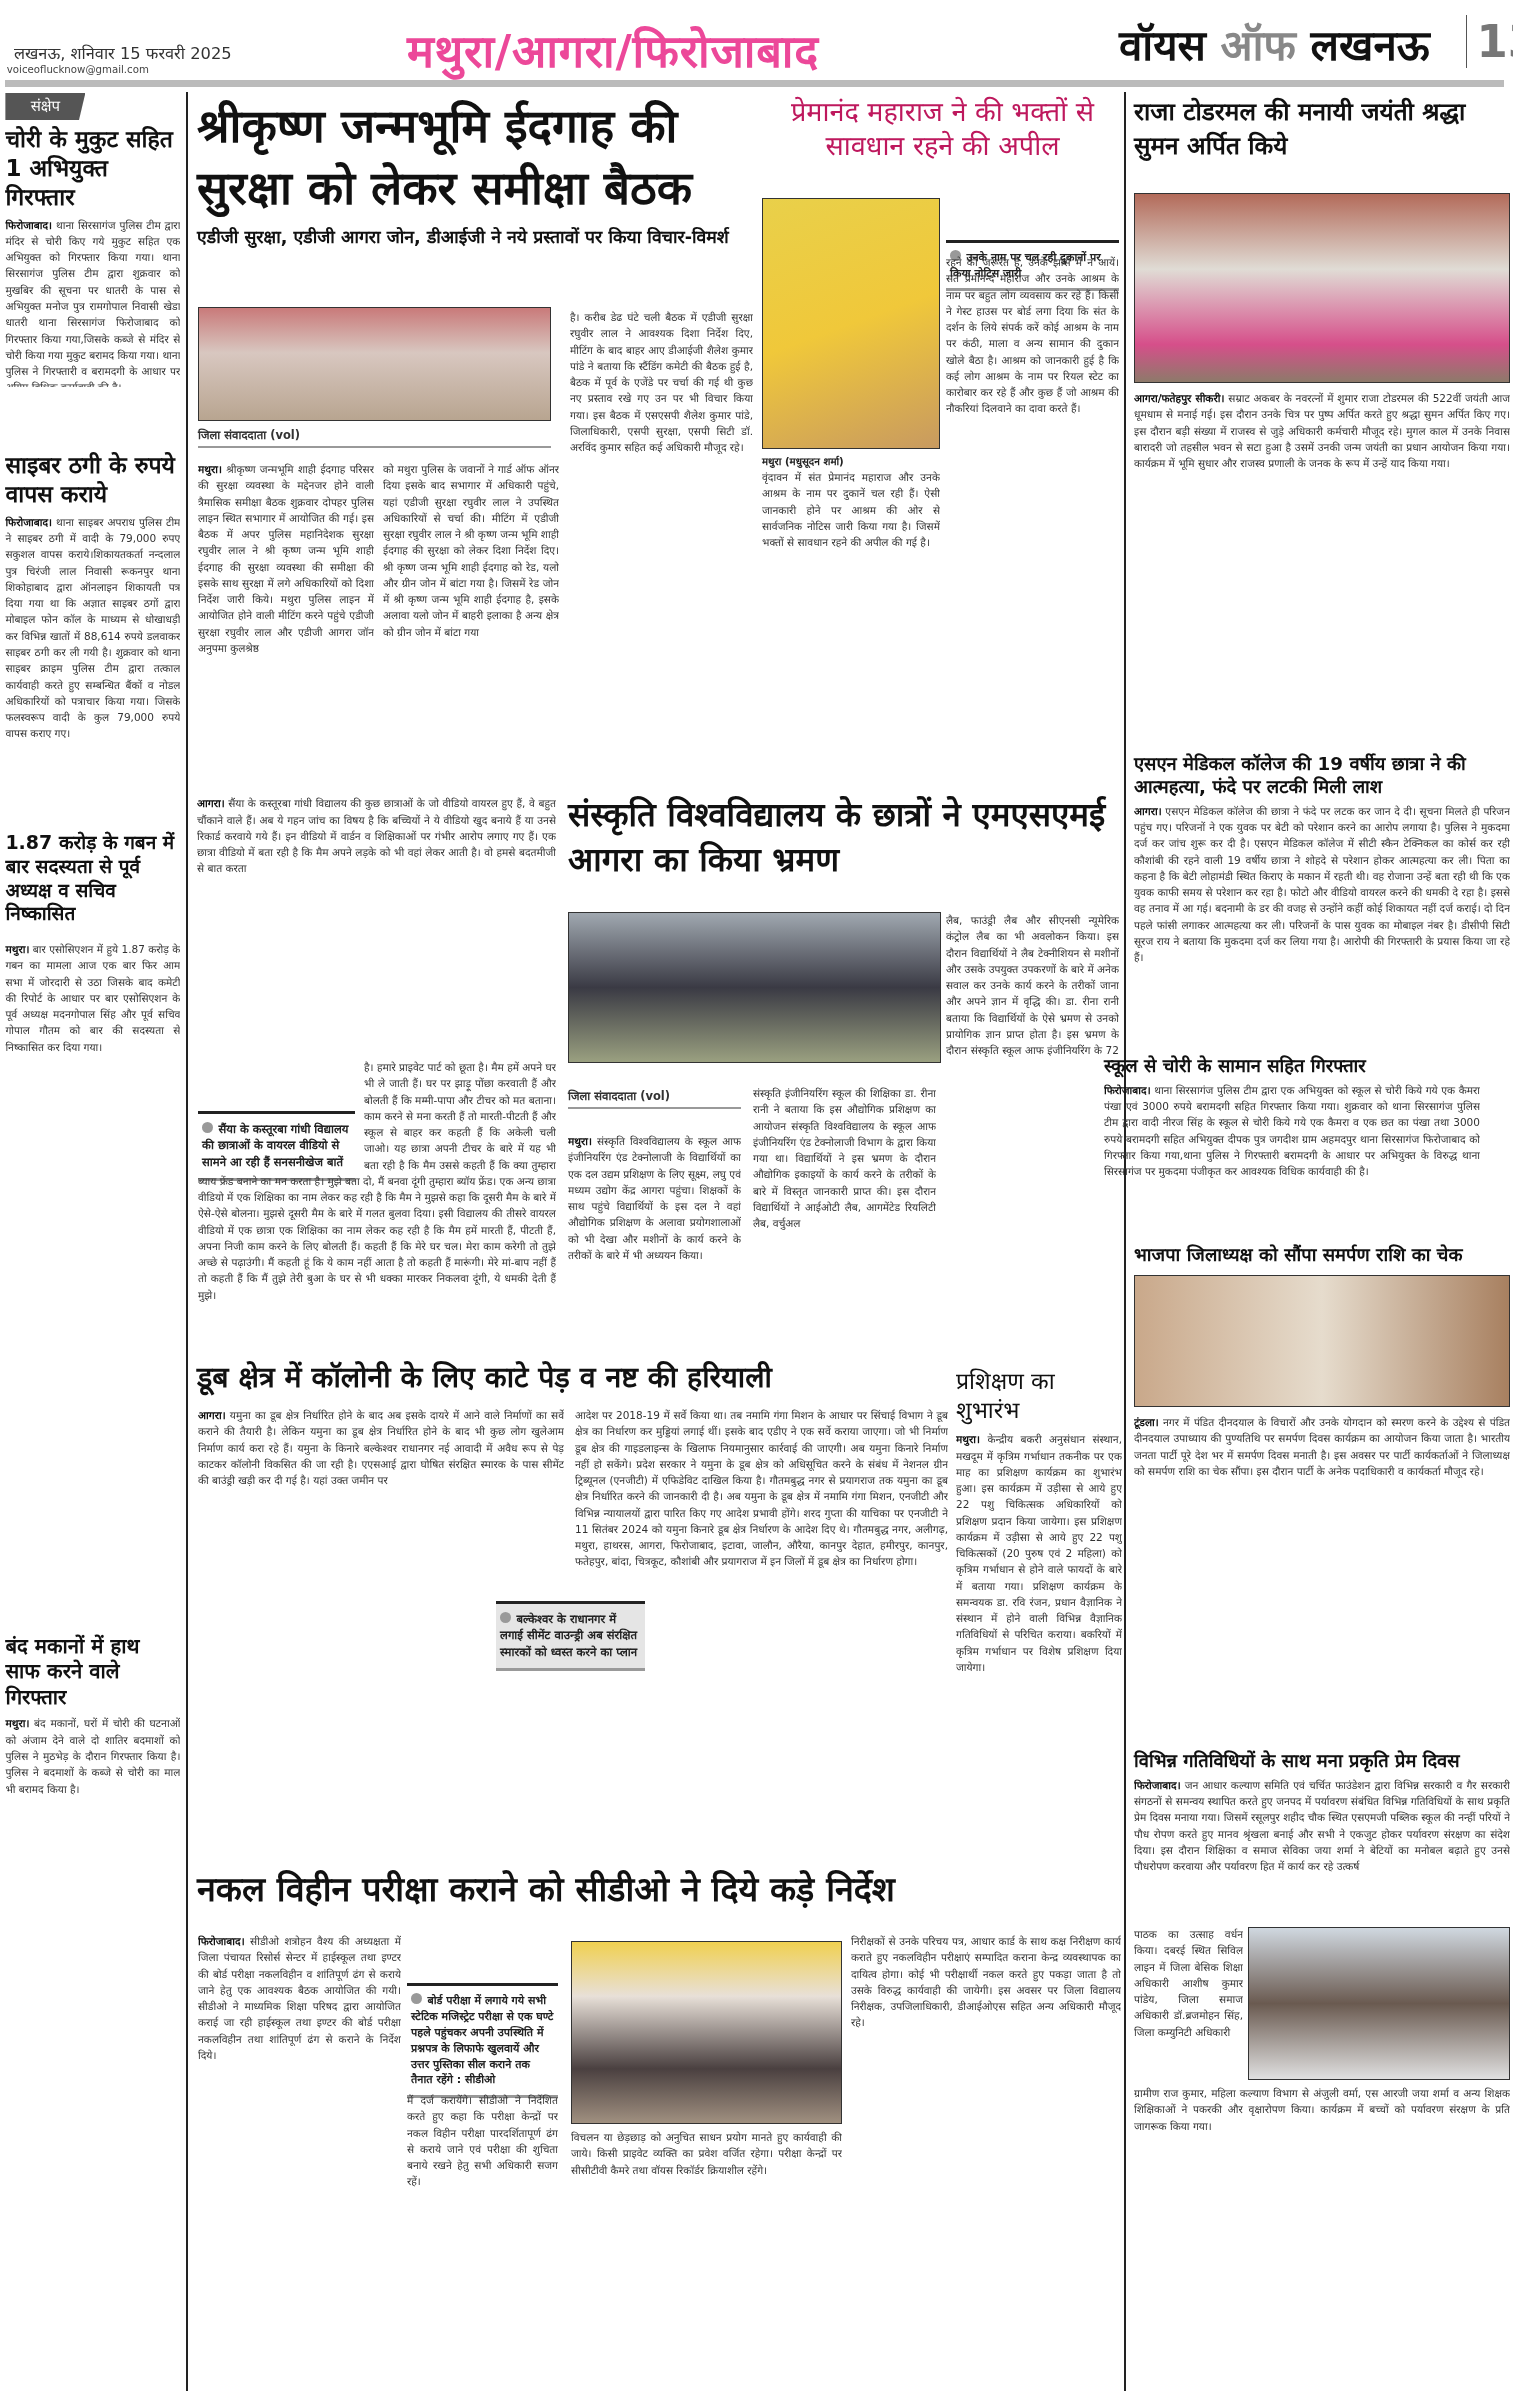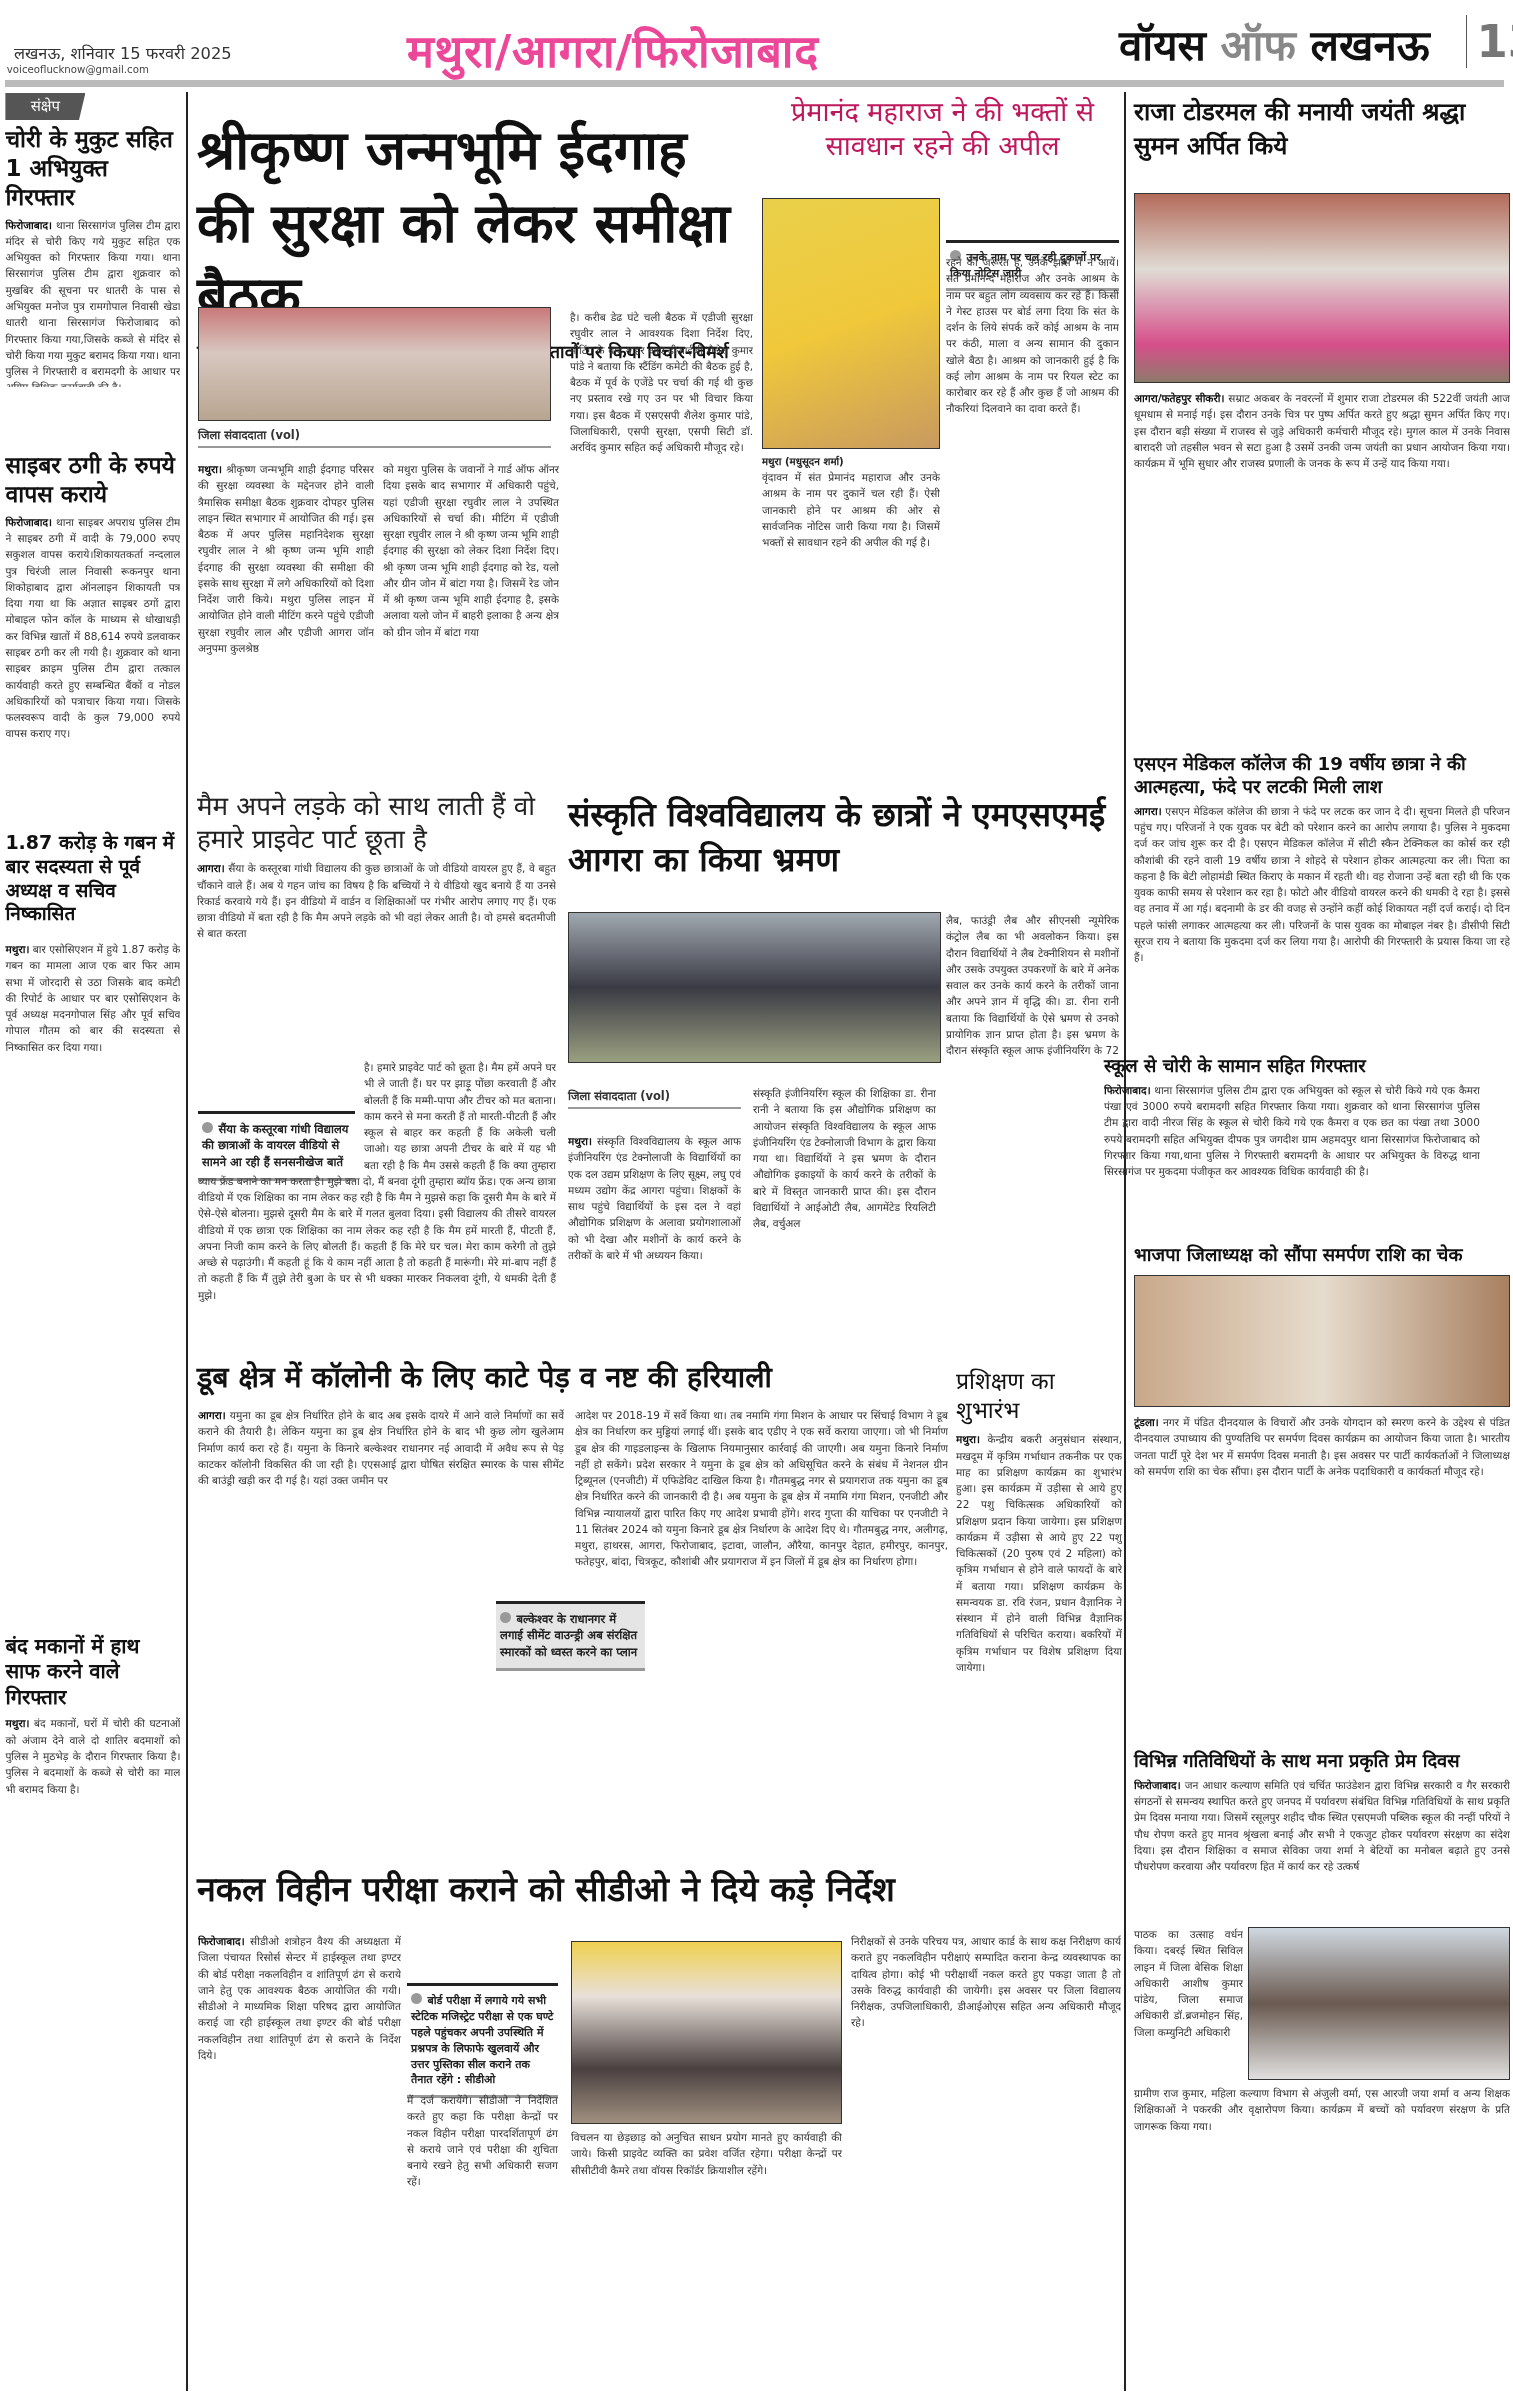--- a/index.html
+++ b/index.html
@@ -55,21 +55,21 @@
   <div class="hed" style="font-size:19px;">1.87 करोड़ के गबन में बार सदस्यता से पूर्व अध्यक्ष व सचिव निष्कासित</div>
   <div class="body-text" style="margin-top:15px; height:787px;"><b>मथुरा।</b> <span>बार एसोसिएशन में हुये 1.87 करोड़ के गबन का मामला आज एक बार फिर आम सभा में जोरदारी से उठा जिसके बाद कमेटी की रिपोर्ट के आधार पर बार एसोसिएशन के पूर्व अध्यक्ष मदनगोपाल सिंह और पूर्व सचिव गोपाल गौतम को बार की सदस्यता से निष्कासित कर दिया गया।</span></div>
 </div>
 
 <div class="abs" style="left:5.4px; top:1634px; width:175px;">
   <div class="hed" style="font-size:20.3px;">बंद मकानों में हाथ साफ करने वाले गिरफ्तार</div>
   <div class="body-text" style="margin-top:5.4px; height:678px;"><b>मथुरा।</b> <span>बंद मकानों, घरों में चोरी की घटनाओं को अंजाम देने वाले दो शातिर बदमाशों को पुलिस ने मुठभेड़ के दौरान गिरफ्तार किया है। पुलिस ने बदमाशों के कब्जे से चोरी का माल भी बरामद किया है।</span></div>
 </div>
 
 <div class="abs" style="left:197px; top:95px; width:563px;">
-  <div class="hed" style="font-size:54px; line-height:1.35;margin-top:20px;">श्रीकृष्ण जन्मभूमि ईदगाह की सुरक्षा को लेकर समीक्षा बैठक</div>
+  <div class="hed" style="font-size:46px; line-height:1.35;">श्रीकृष्ण जन्मभूमि ईदगाह की सुरक्षा को लेकर समीक्षा बैठक</div>
   <div class="hed" style="font-size:17.6px; margin-top:8.1px;">एडीजी सुरक्षा, एडीजी आगरा जोन, डीआईजी ने नये प्रस्तावों पर किया विचार-विमर्श</div>
 </div>
 <div class="abs photo" style="left:198px; top:307px; width:353px; height:114px; background:linear-gradient(#c97a7a 0%, #d8c7c0 40%, #b8a590 100%);"></div>
 <div class="abs caption" style="left:198px; top:427px; width:353px;">जिला संवाददाता (vol)</div>
 <div class="abs body-text" style="left:198px; top:461px; width:176px; height:298px;"><b>मथुरा।</b> <span>श्रीकृष्ण जन्मभूमि शाही ईदगाह परिसर की सुरक्षा व्यवस्था के मद्देनजर होने वाली त्रैमासिक समीक्षा बैठक शुक्रवार दोपहर पुलिस लाइन स्थित सभागार में आयोजित की गई। इस बैठक में अपर पुलिस महानिदेशक सुरक्षा रघुवीर लाल ने श्री कृष्ण जन्म भूमि शाही ईदगाह की सुरक्षा व्यवस्था की समीक्षा की इसके साथ सुरक्षा में लगे अधिकारियों को दिशा निर्देश जारी किये। मथुरा पुलिस लाइन में आयोजित होने वाली मीटिंग करने पहुंचे एडीजी सुरक्षा रघुवीर लाल और एडीजी आगरा जॉन अनुपमा कुलश्रेष्ठ</span></div>
 <div class="abs body-text" style="left:383px; top:461px; width:176px; height:298px;">को मथुरा पुलिस के जवानों ने गार्ड ऑफ ऑनर दिया इसके बाद सभागार में अधिकारी पहुंचे, यहां एडीजी सुरक्षा रघुवीर लाल ने उपस्थित अधिकारियों से चर्चा की। मीटिंग में एडीजी सुरक्षा रघुवीर लाल ने श्री कृष्ण जन्म भूमि शाही ईदगाह की सुरक्षा को लेकर दिशा निर्देश दिए। श्री कृष्ण जन्म भूमि शाही ईदगाह को रेड, यलो और ग्रीन जोन में बांटा गया है। जिसमें रेड जोन में श्री कृष्ण जन्म भूमि शाही ईदगाह है, इसके अलावा यलो जोन में बाहरी इलाका है अन्य क्षेत्र को ग्रीन जोन में बांटा गया</div>
 <div class="abs body-text" style="left:570px; top:309px; width:183px; height:451px;">है। करीब डेढ घंटे चली बैठक में एडीजी सुरक्षा रघुवीर लाल ने आवश्यक दिशा निर्देश दिए, मीटिंग के बाद बाहर आए डीआईजी शैलेश कुमार पांडे ने बताया कि स्टैंडिंग कमेटी की बैठक हुई है, बैठक में पूर्व के एजेंडे पर चर्चा की गई थी कुछ नए प्रस्ताव रखे गए उन पर भी विचार किया गया। इस बैठक में एसएसपी शैलेश कुमार पांडे, जिलाधिकारी, एसपी सुरक्षा, एसपी सिटी डॉ. अरविंद कुमार सहित कई अधिकारी मौजूद रहे।</div>
 
 <div class="abs" style="left:763px; top:95px; width:359px;">
   <div class="hed" style="font-size:27px; font-weight:normal; color:#be185d;text-align:center;">प्रेमानंद महाराज ने की भक्तों से सावधान रहने की अपील</div>
@@ -104,21 +104,20 @@
 
 <div class="abs" style="left:1134px; top:1750px; width:376px;">
   <div class="hed" style="font-size:18.3px;">विभिन्न गतिविधियों के साथ मना प्रकृति प्रेम दिवस</div>
   <div class="body-text" style="margin-top:4.1px; height:146px;"><b>फिरोजाबाद।</b> <span>जन आधार कल्याण समिति एवं चर्चित फाउंडेशन द्वारा विभिन्न सरकारी व गैर सरकारी संगठनों से समन्वय स्थापित करते हुए जनपद में पर्यावरण संबंधित विभिन्न गतिविधियों के साथ प्रकृति प्रेम दिवस मनाया गया। जिसमें रसूलपुर शहीद चौक स्थित एसएमजी पब्लिक स्कूल की नन्हीं परियों ने पौध रोपण करते हुए मानव श्रृंखला बनाई और सभी ने एकजुट होकर पर्यावरण संरक्षण का संदेश दिया। इस दौरान शिक्षिका व समाज सेविका जया शर्मा ने बेटियों का मनोबल बढ़ाते हुए उनसे पौधरोपण करवाया और पर्यावरण हित में कार्य कर रहे उत्कर्ष</span></div>
 </div>
 <div class="abs body-text" style="left:1134px; top:1926px; width:109px; height:156px;">पाठक का उत्साह वर्धन किया। दबरई स्थित सिविल लाइन में जिला बेसिक शिक्षा अधिकारी आशीष कुमार पांडेय, जिला समाज अधिकारी डॉ.ब्रजमोहन सिंह, जिला कम्युनिटी अधिकारी</div>
 <div class="abs photo" style="left:1248px; top:1927px; width:262px; height:153px; background:linear-gradient(#d0d8e0 0%,#6a5a50 50%,#e0e0e0 100%);"></div>
 <div class="abs body-text" style="left:1134px; top:2085px; width:376px; height:305px;">ग्रामीण राज कुमार, महिला कल्याण विभाग से अंजुली वर्मा, एस आरजी जया शर्मा व अन्य शिक्षक शिक्षिकाओं ने पकरकी और वृक्षारोपण किया। कार्यक्रम में बच्चों को पर्यावरण संरक्षण के प्रति जागरूक किया गया।</div>
 
 <div class="abs" style="left:197px; top:790px; width:359px;">
-  <div class="hed" style="font-size:26px; font-weight:normal; color:#222;">मैम अपने लड़के को साथ लाती हैं वो हमारे प्राइवेट पार्ट छूता है</div>
   <div class="body-text" style="margin-top:5.4px; height:81px;"><b>आगरा।</b> <span>सैंया के कस्तूरबा गांधी विद्यालय की कुछ छात्राओं के जो वीडियो वायरल हुए हैं, वे बहुत चौंकाने वाले हैं। अब ये गहन जांच का विषय है कि बच्चियों ने ये वीडियो खुद बनाये हैं या उनसे रिकार्ड करवाये गये हैं। इन वीडियो में वार्डन व शिक्षिकाओं पर गंभीर आरोप लगाए गए हैं। एक छात्रा वीडियो में बता रही है कि मैम अपने लड़के को भी वहां लेकर आती है। वो हमसे बदतमीजी से बात करता</span></div>
 </div>
 <div class="abs pull" style="left:198px; top:1068px; width:157px; font-size:11.5px;"><span class="dot"></span><span>सैंया के कस्तूरबा गांधी विद्यालय की छात्राओं के वायरल वीडियो से सामने आ रही हैं सनसनीखेज बातें</span></div>
 <div class="abs body-text" style="left:198px; top:1059px; width:358px; height:281px; text-indent:0;"><span style="float:left; width:166px; height:102px;"></span><span>है। हमारे प्राइवेट पार्ट को छूता है। मैम हमें अपने घर भी ले जाती हैं। घर पर झाड़ू पोंछा करवाती हैं और बोलती हैं कि मम्मी-पापा और टीचर को मत बताना। काम करने से मना करती हैं तो मारती-पीटती हैं और स्कूल से बाहर कर कहती हैं कि अकेली चली जाओ। यह छात्रा अपनी टीचर के बारे में यह भी बता रही है कि मैम उससे कहती हैं कि क्या तुम्हारा ब्याय फ्रेंड बनाने का मन करता है। मुझे बता दो, मैं बनवा दूंगी तुम्हारा ब्यॉय फ्रेंड। एक अन्य छात्रा वीडियो में एक शिक्षिका का नाम लेकर कह रही है कि मैम ने मुझसे कहा कि दूसरी मैम के बारे में ऐसे-ऐसे बोलना। मुझसे दूसरी मैम के बारे में गलत बुलवा दिया। इसी विद्यालय की तीसरे वायरल वीडियो में एक छात्रा एक शिक्षिका का नाम लेकर कह रही है कि मैम हमें मारती हैं, पीटती हैं, अपना निजी काम करने के लिए बोलती हैं। कहती हैं कि मेरे घर चल। मेरा काम करेगी तो तुझे अच्छे से पढ़ाउंगी। मैं कहती हूं कि ये काम नहीं आता है तो कहती हैं मारूंगी। मेरे मां-बाप नहीं हैं तो कहती हैं कि मैं तुझे तेरी बुआ के घर से भी धक्का मारकर निकलवा दूंगी, ये धमकी देती हैं मुझे।</span></div>
 
 <div class="abs" style="left:568px; top:793px; width:553px;">
   <div class="hed" style="font-size:33px; line-height:1.35;">संस्कृति विश्वविद्यालय के छात्रों ने एमएसएमई आगरा का किया भ्रमण</div>
 </div>
 <div class="abs photo" style="left:568px; top:912px; width:373px; height:151px; background:linear-gradient(#a0a8b0 0%,#3a3a44 50%,#9aa080 100%);"></div>
 <div class="abs body-text" style="left:946px; top:912px; width:173px; height:146px;">लैब, फाउंड्री लैब और सीएनसी न्यूमेरिक कंट्रोल लैब का भी अवलोकन किया। इस दौरान विद्यार्थियों ने लैब टेक्नीशियन से मशीनों और उसके उपयुक्त उपकरणों के बारे में अनेक सवाल कर उनके कार्य करने के तरीकों जाना और अपने ज्ञान में वृद्धि की। डा. रीना रानी बताया कि विद्यार्थियों के ऐसे भ्रमण से उनको प्रायोगिक ज्ञान प्राप्त होता है। इस भ्रमण के दौरान संस्कृति स्कूल आफ इंजीनियरिंग के 72 विद्यार्थी इस दल में शामिल थे।</div>

